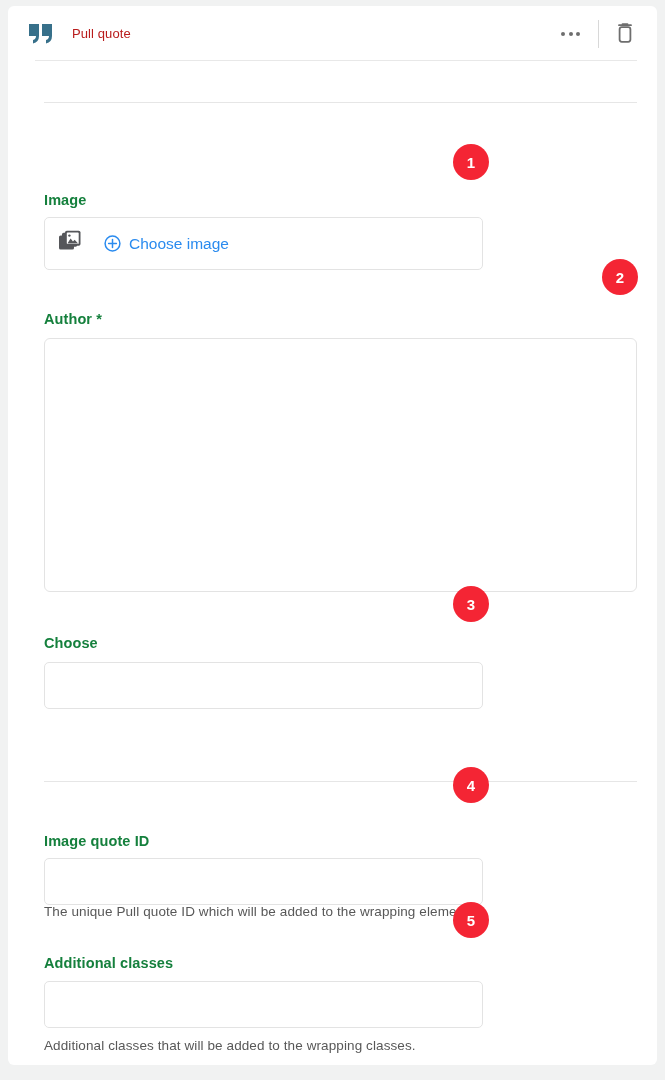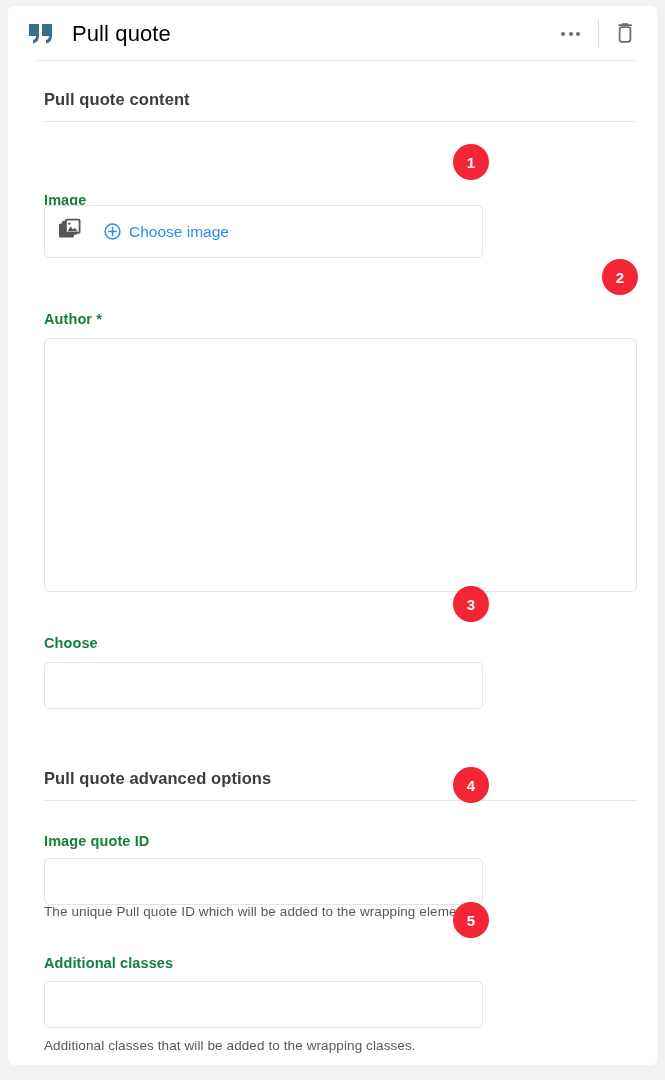--- a/index.html
+++ b/index.html
@@ -38,22 +38,22 @@
   }
   .quote-icon {
     width: 26px;
     height: 24px;
     flex: 0 0 auto;
     margin-left: 8px;
     display: flex;
     align-items: center;
   }
   .header-title {
-    font-size: 22px;
-    color: #000000;
+    font-size: 13px;
+    color: #b91c1c;
     margin-left: 18px;
     letter-spacing: 0.1px;
     white-space: nowrap;
   }
   .header-actions {
     margin-left: auto;
     display: flex;
     align-items: center;
     height: 100%;
   }
@@ -222,28 +222,27 @@
           <rect x="4.6" y="5.2" width="10.8" height="14.6" rx="2.2" ry="2.2" fill="none" stroke="#6e6e6e" stroke-width="1.8"></rect>
         </svg>
       </div>
     </div>
     <div class="header-rule"></div>
   </div>
 
   <div class="card-body">
 
     <div class="abs" style="left:36px; top:29px; width:593px;">
-      <div class="section-title">Pull quote content</div>
       <div class="section-rule"></div>
     </div>
 
     <div class="abs" style="left:36px; top:131px;">
       <div class="field-label">Image</div>
     </div>
-    <div class="abs input-box image-picker" style="left:36px; top:144px;">
+    <div class="abs input-box image-picker" style="left:36px; top:156px;">
       <span class="img-stack-icon">
         <svg width="26" height="24" viewBox="0 0 26 24" xmlns="http://www.w3.org/2000/svg">
           <rect x="1" y="5.5" width="15" height="14" rx="1.6" ry="1.6" fill="#55565a"></rect>
           <rect x="4" y="2.8" width="15" height="14" rx="1.6" ry="1.6" fill="#55565a"></rect>
           <rect x="7" y="0.8" width="15.5" height="15" rx="1.8" ry="1.8" fill="#55565a"></rect>
           <rect x="8.8" y="2.6" width="11.9" height="11.4" rx="0.8" ry="0.8" fill="#ffffff"></rect>
           <path d="M9.4 13.4 L12.6 8.6 L15 11.6 L16.6 9.8 L20.1 13.4 Z" fill="#55565a"></path>
           <circle cx="11.4" cy="5.6" r="1.2" fill="#55565a"></circle>
         </svg>
       </span>
@@ -260,21 +259,20 @@
       <div class="field-label">Author *</div>
     </div>
     <textarea class="abs input-box content-area" style="left: 36px; top: 277px;" placeholder=""></textarea>
 
     <div class="abs" style="left:36px; top:574px;">
       <div class="field-label">Choose</div>
     </div>
     <input class="abs input-box text-input" type="text" style="left: 36px; top: 601px;" placeholder="">
 
     <div class="abs" style="left:36px; top:708px; width:593px;">
-      <div class="section-title">Pull quote advanced options</div>
       <div class="section-rule"></div>
     </div>
 
     <div class="abs" style="left:36px; top:772px;">
       <div class="field-label">Image quote ID</div>
     </div>
     <input class="abs input-box text-input" type="text" style="left: 36px; top: 797px;" placeholder="">
     <div class="abs help-text" style="left:36px; top:843px;">The unique Pull quote ID which will be added to the wrapping element.</div>
 
     <div class="abs" style="left:36px; top:894px;">

